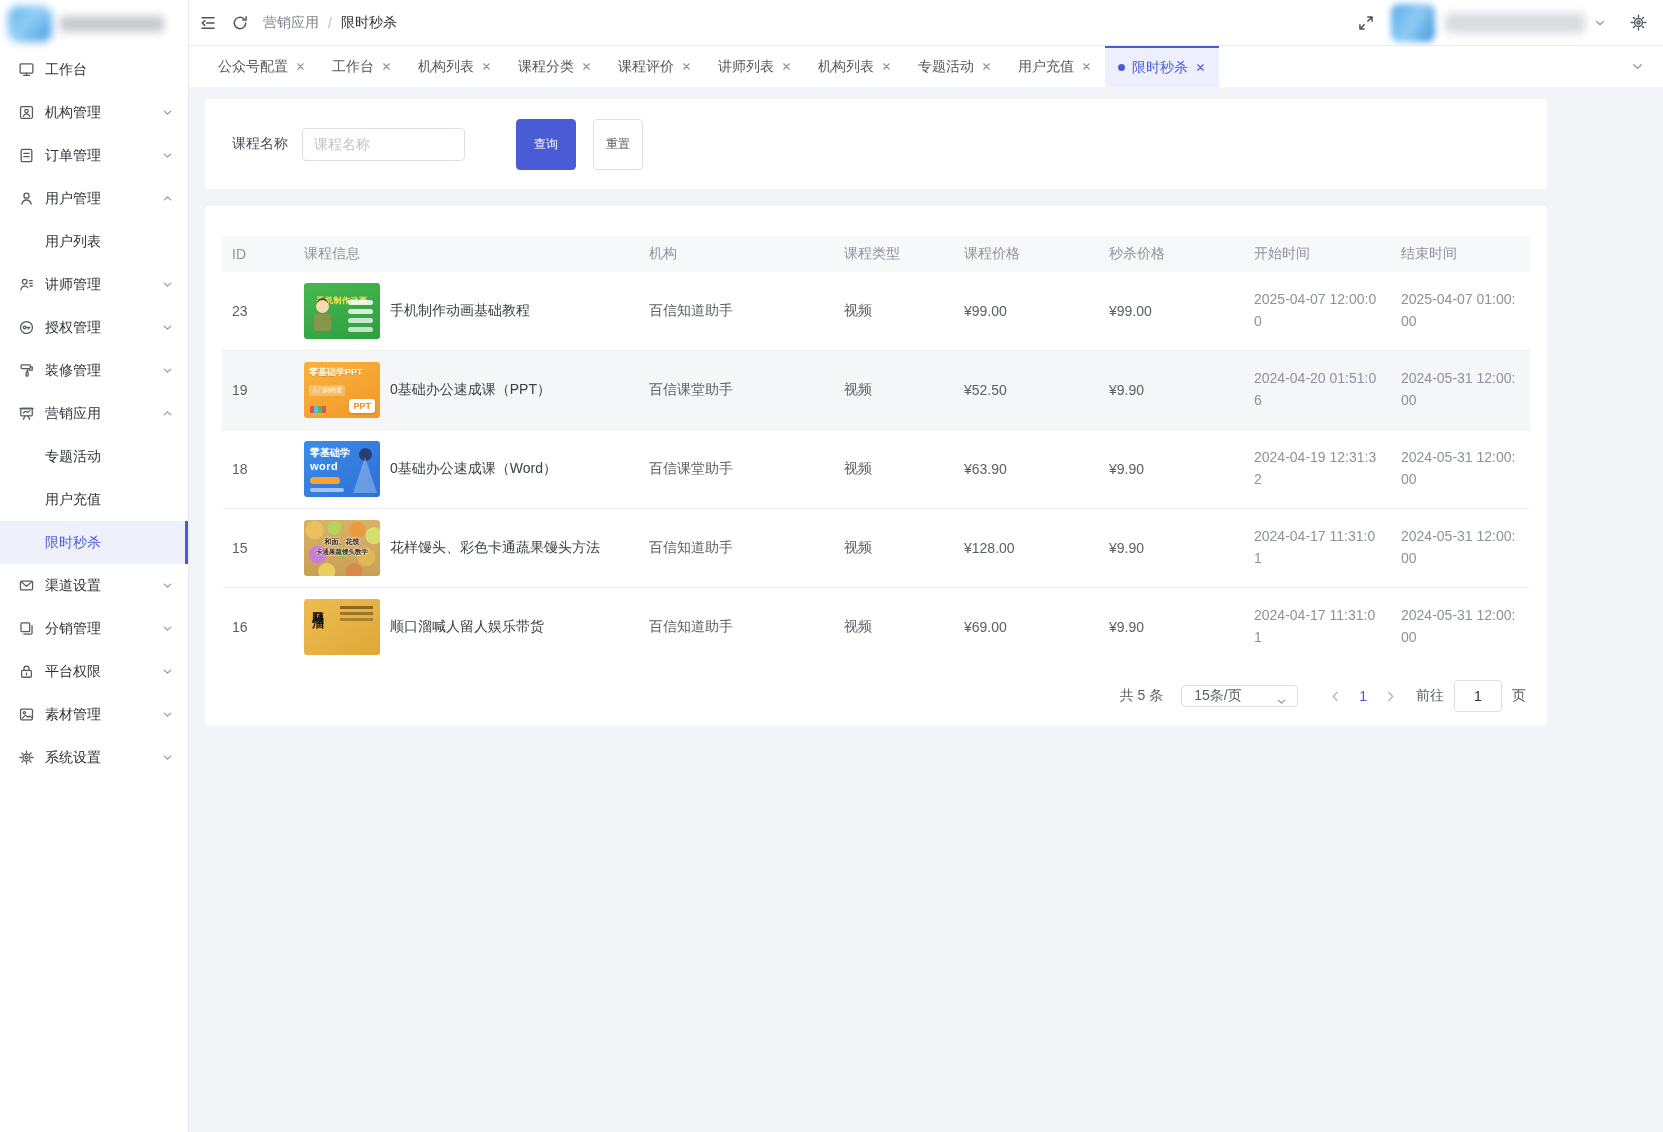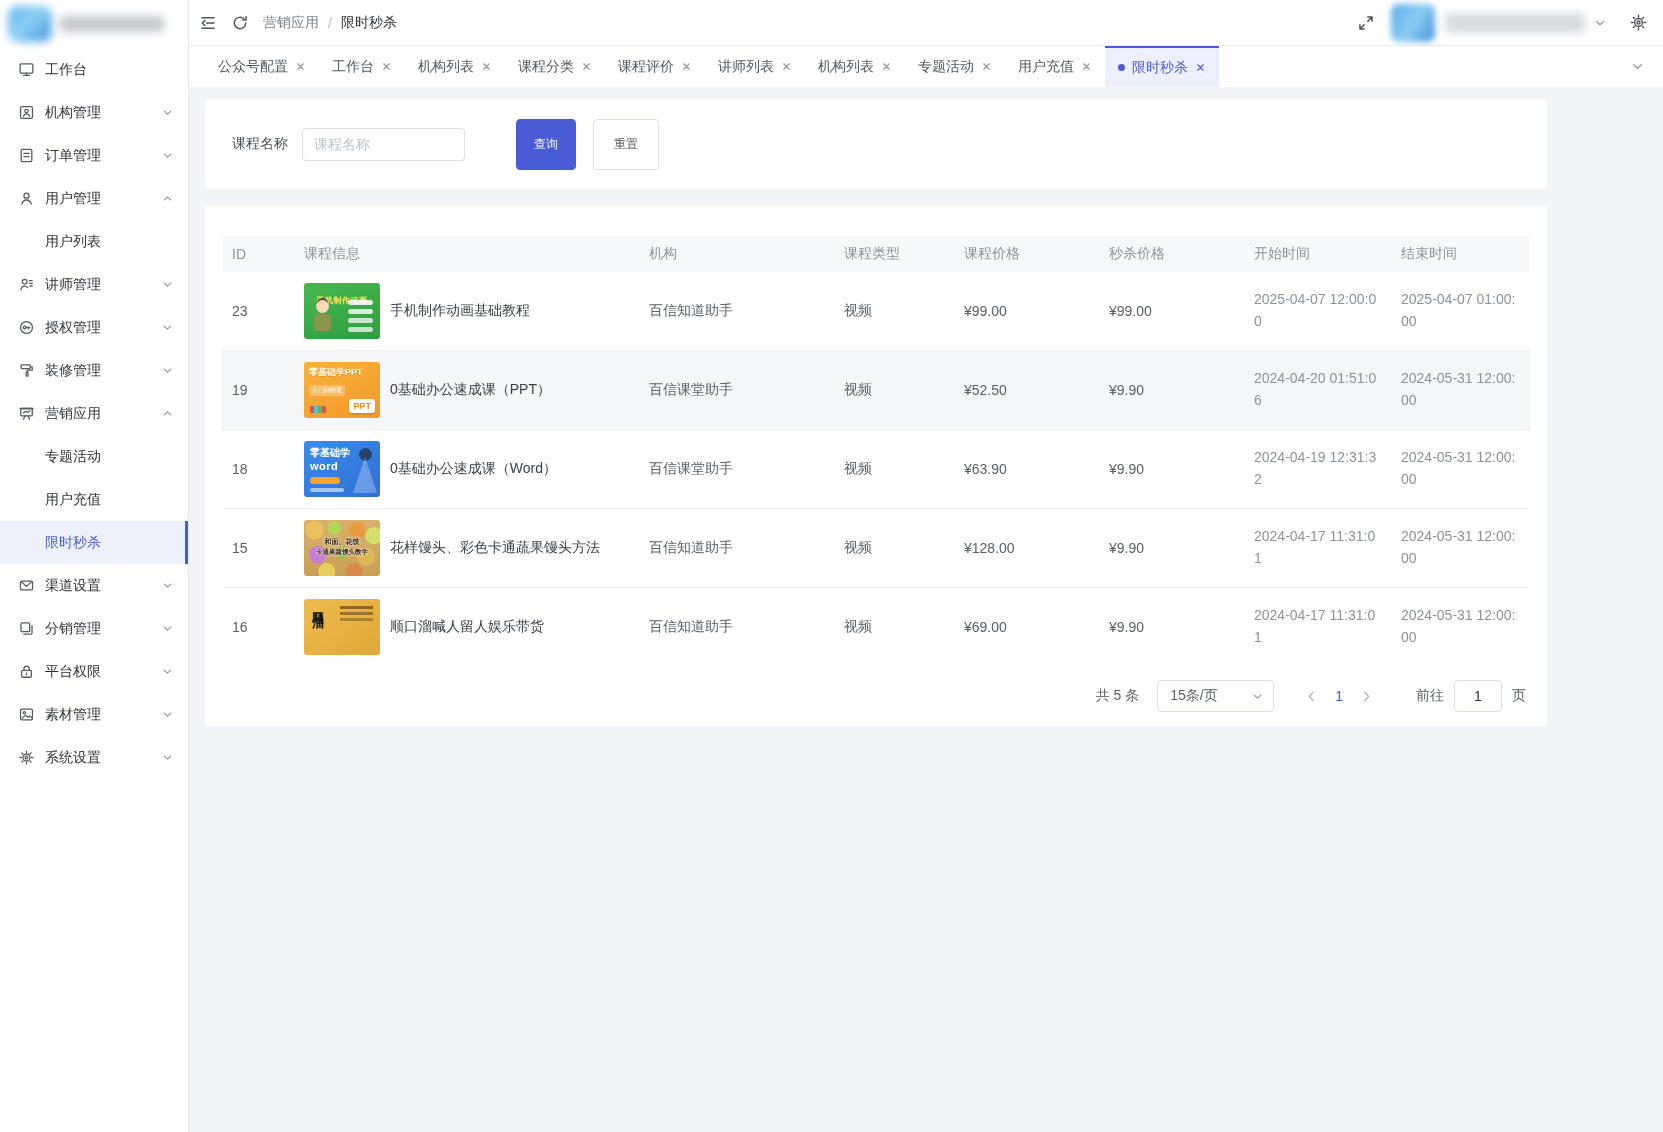--- a/index.html
+++ b/index.html
@@ -46,21 +46,21 @@
 
   
   .content{flex:1;padding:12px 0 0 16px;overflow:hidden;}
   .card{background:#fff;border-radius:4px;width:1342px;}
   .search-card{height:90px;display:flex;align-items:center;padding:0 27px;margin-bottom:17px;}
   .search-label{color:#4c5057;margin-right:14px;}
   .search-input{width:163px;height:33px;border:1px solid #dcdfe6;border-radius:4px;padding:0 11px;font-size:14px;color:#303133;outline:none;font-family:inherit;}
   .search-input::placeholder{color:#bfc3cb;}
   .btn{height:51px;border-radius:4px;font-size:12px;cursor:pointer;font-family:inherit;}
   .btn-primary{background:#4a5cd5;border:1px solid #4a5cd5;color:#fff;padding:0 17px;margin-left:51px;}
-  .btn-plain{background:#fff;border:1px solid #dcdfe6;color:#54585f;padding:0 20px;margin-left:17px;}
+  .btn-plain{background:#fff;border:1px solid #dcdfe6;color:#54585f;padding:0 12px;margin-left:17px;}
 
   .table-card{padding:30px 17px 14px;}
   table.grid{width:100%;border-collapse:collapse;table-layout:fixed;}
   .grid th{background:#f7f8fa;height:36px;font-weight:400;color:#8f939b;text-align:left;padding:0 10px;font-size:14px;}
   .grid td{padding:11px 10px;color:#5a5e66;font-size:14px;border-bottom:1px solid #f0f1f4;vertical-align:middle;}
   .grid tbody tr:last-child td{border-bottom:none;}
   .grid tr.hovered td{background:#f5f6f8;}
   .grid td.time{color:#8d919b;line-height:1.55;word-break:break-all;}
   .course{display:flex;align-items:center;gap:10px;}
   .course .title{color:#3c4047;}
@@ -98,26 +98,26 @@
   .t-buns .txt{position:absolute;left:0;right:0;top:17px;text-align:center;}
   .t-buns .l0{display:block;font-size:7px;font-weight:800;color:#3a2413;text-shadow:0 0 2px #fff,0 0 3px #fff;}
   .t-buns .l1{display:block;font-size:6.5px;font-weight:800;color:#3a2413;text-shadow:0 0 2px #fff,0 0 3px #fff;margin-top:1px;}
   .t-say{background:linear-gradient(140deg,#eebc4e,#dfa838);}
   .t-say .l0{position:absolute;left:5px;top:3px;writing-mode:vertical-rl;font-size:12px;font-weight:900;color:#161616;letter-spacing:2px;}
   .t-say::after{content:"";position:absolute;right:7px;top:7px;width:33px;height:3px;background:rgba(60,40,10,.55);box-shadow:0 6px 0 rgba(60,40,10,.45),0 12px 0 rgba(60,40,10,.35);}
 
   
   .pagination{margin-top:14px;display:flex;align-items:center;justify-content:flex-end;color:#5a5e66;padding-right:4px;}
   .pg-total{margin-right:18px;}
-  .pg-select{position:relative;width:117px;height:32px;border:1px solid #dcdfe6;border-radius:4px;display:flex;align-items:center;padding-left:12px;cursor:pointer;background:#fff;}
+  .pg-select{position:relative;width:117px;height:22px;border:1px solid #dcdfe6;border-radius:4px;display:flex;align-items:center;padding-left:12px;cursor:pointer;background:#fff;}
   .pg-select .sel-chev{position:absolute;right:9px;top:9px;width:13px;height:13px;color:#8f939b;}
   .pg-arrow{width:15px;height:15px;color:#b1b6bf;cursor:pointer;}
   .pg-prev{margin-left:30px;}
   .pg-page{margin:0 16px;color:#4a5cd5;cursor:pointer;}
-  .pg-goto{margin-left:42px;}
+  .pg-goto{margin-left:18px;}
   .pg-input{width:48px;height:32px;border:1px solid #dcdfe6;border-radius:4px;text-align:center;margin:0 10px;font-size:14px;color:#303133;outline:none;font-family:inherit;}
   svg{display:block;}
 </style>
 </head>
 <body>
 
 <svg width="0" height="0" style="position:absolute" aria-hidden="true">
   <defs>
     <g id="stroke-defaults"></g>
     <symbol id="i-monitor" viewBox="0 0 16 16">

